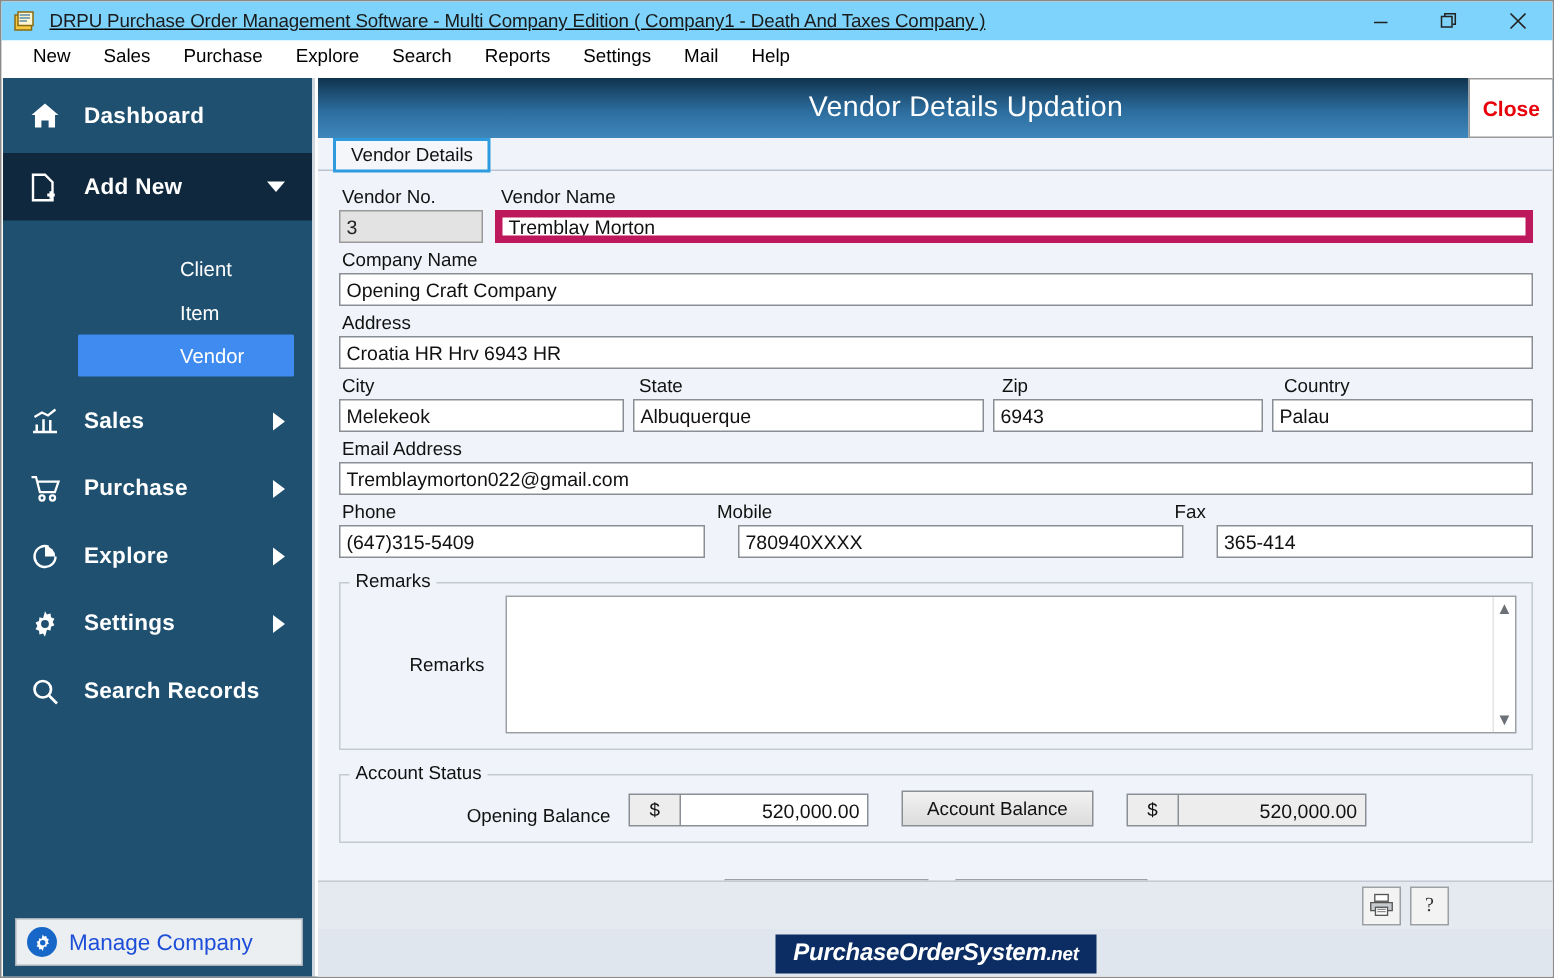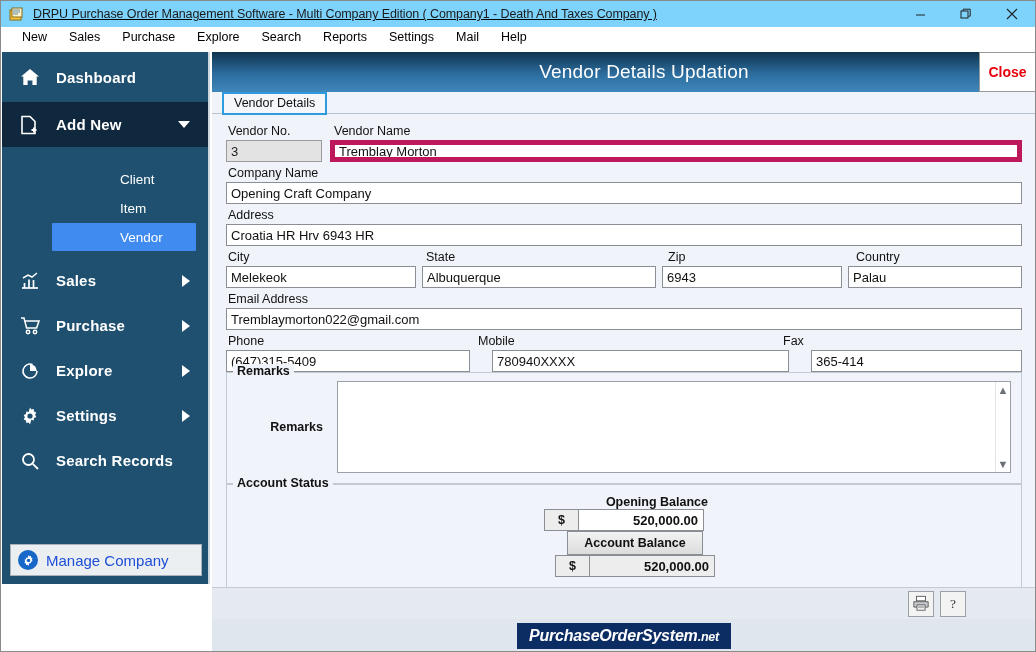--- a/index.html
+++ b/index.html
@@ -46,21 +46,21 @@
     background: #ffffff;
     display: flex; align-items: flex-start; padding-left: 10px;
     border-bottom: 1px solid #ffffff;
   }
   .menuitem {
     font-size: 12.5px; color: #000; padding: 3px 11px; white-space: nowrap;
   }
 
   
   .sidebar {
-    position: absolute; left: 1px; top: 51px; width: 208px; height: 532px;
+    position: absolute; left: 1px; top: 51px; width: 208px; height: 600px;
     background: #1f5070;
     border-right: 2px solid #cfd7de;
   }
   .side-row {
     display: flex; align-items: center; height: 45px; padding-left: 18px;
     color: #ffffff; position: relative;
   }
   .side-row.top { height: 50px; }
   .side-ico {
     width: 26px; flex: 0 0 26px; display: flex; align-items: center; justify-content: flex-start;
@@ -143,43 +143,42 @@
     padding: 0 4px; white-space: nowrap; overflow: hidden;
   }
   .fld.readonly { background: #e3e3e3; border: 1px solid #9a9a9a; color: #222; }
   .fld.focus { border: 5px solid #be185d; }
   .row { display: flex; }
   .grp-label-row { display: flex; }
   .grp-label-row > div { font-size: 12.5px; color: #111; margin: 4px 0 2px 2px; }
 
   
   .gbox {
-    position: relative; border: 1px solid #c3cad4; margin-top: 0;
+    position: relative; border: 1px solid #c3cad4; margin-top: 16px;
     background: transparent;
-    font-weight: bold;
   }
   .gbox > .gtitle {
     position: absolute; top: -9px; left: 6px; background: #f0f4fa;
     padding: 0 4px; font-size: 12.5px; color: #111;
   }
 
   .remarks-inner { display: flex; align-items: center; padding: 8px 10px 10px 10px; }
   .remarks-lbl { width: 100px; text-align: right; font-size: 12.5px; color: #111; padding-right: 14px; }
   .remarks-box {
     flex: 1; height: 92px; background: #ffffff; border: 1px solid #9aa0a6;
     position: relative;
   }
   .scroll-track {
     position: absolute; right: 0; top: 0; width: 15px; height: 100%;
     background: #ffffff; border-left: 1px solid #e4e4e4;
     display: flex; flex-direction: column; justify-content: space-between; align-items: center;
   }
   .scroll-arrow { font-size: 11px; color: #6b7177; line-height: 12px; padding: 2px 0; }
 
-  .acct-inner { display: flex; align-items: center; padding: 10px 0 10px 0; flex-direction: column; }
+  .acct-inner { display: flex; align-items: flex-end; padding: 10px 0 10px 0; }
   .acct-lbl { font-size: 12.5px; color: #111; width: 192px; text-align: right; padding-right: 12px; }
   .money {
     display: flex; height: 22px; border: 1px solid #8a8f96; width: 160px;
   }
   .money .cur {
     width: 34px; background: #ededed; border-right: 1px solid #8a8f96;
     display: flex; align-items: center; justify-content: center; font-size: 12.5px; color: #111;
   }
   .money .amt {
     flex: 1; background: #ffffff; display: flex; align-items: center; justify-content: flex-end;

